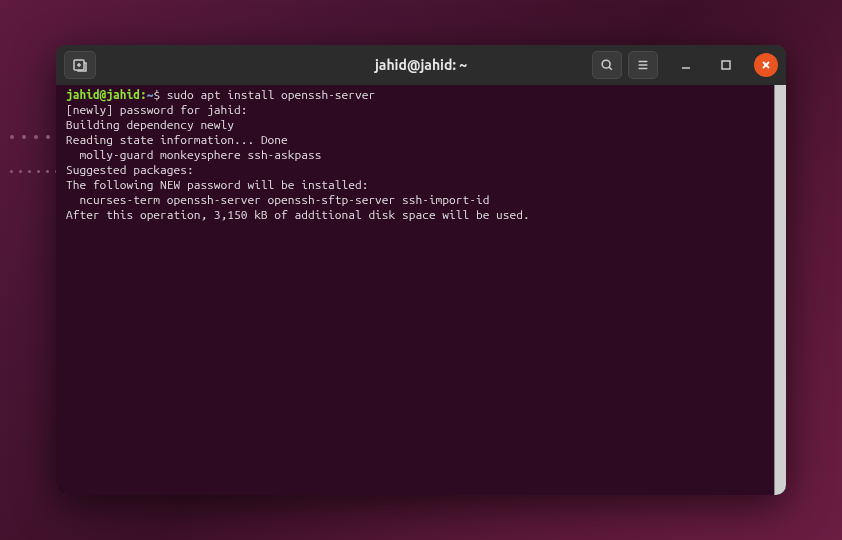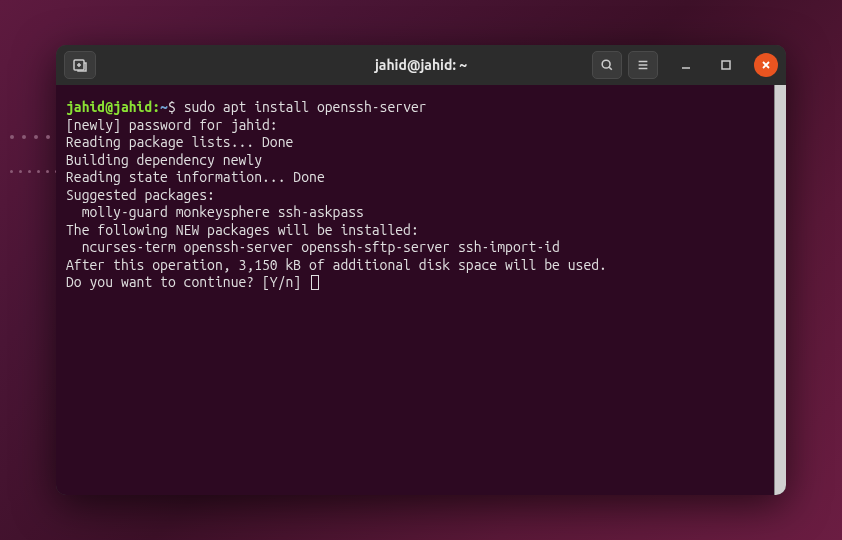--- a/index.html
+++ b/index.html
@@ -108,23 +108,23 @@
       border-radius: 50%;
       display: flex;
       align-items: center;
       justify-content: center;
       color: #fff;
       margin-left: 10px;
     }
     .terminal-body {
       flex: 1;
       background: #2d0922;
-      padding: 14px 10px;
+      padding: 2px 10px;
       font-family: "Ubuntu Mono", "Consolas", monospace;
-      font-size: 14px;
+      font-size: 12px;
       line-height: 1.25;
       color: #e0e0e0;
       overflow: hidden;
       position: relative;
     }
     .scrollbar {
       position: absolute;
       right: 0;
       top: 0;
       bottom: 0;
@@ -202,24 +202,22 @@
       <div class="close-btn">
         <svg width="10" height="10" viewBox="0 0 10 10" fill="none" stroke="currentColor" stroke-width="1.8">
           <path d="M2 2l6 6M8 2l-6 6"></path>
         </svg>
       </div>
     </div>
   </div>
   <div class="terminal-body">
     <div class="line"><span class="prompt-user">jahid@jahid</span><span class="prompt-user">:</span><span class="prompt-path">~</span><span class="prompt-dollar">$</span><span class="cmd"> </span><span class="cmd">sudo apt install openssh-server</span></div>
     <div class="line">[newly] password for jahid:</div>
-    <div class="line">Reading package lists... Done</div>
     <div class="line">Building dependency newly</div>
     <div class="line">Reading state information... Done</div>
+    <div class="line">  molly-guard monkeysphere ssh-askpass</div>
     <div class="line">Suggested packages:</div>
-    <div class="line">  molly-guard monkeysphere ssh-askpass</div>
-    <div class="line">The following NEW packages will be installed:</div>
+    <div class="line">The following NEW password will be installed:</div>
     <div class="line">  ncurses-term openssh-server openssh-sftp-server ssh-import-id</div>
     <div class="line">After this operation, 3,150 kB of additional disk space will be used.</div>
-    <div class="line"><span>Do you want to continue? [Y/n] </span><span class="cursor"></span></div>
     <div class="scrollbar"></div>
   </div>
 </div>
 
 </body></html>

